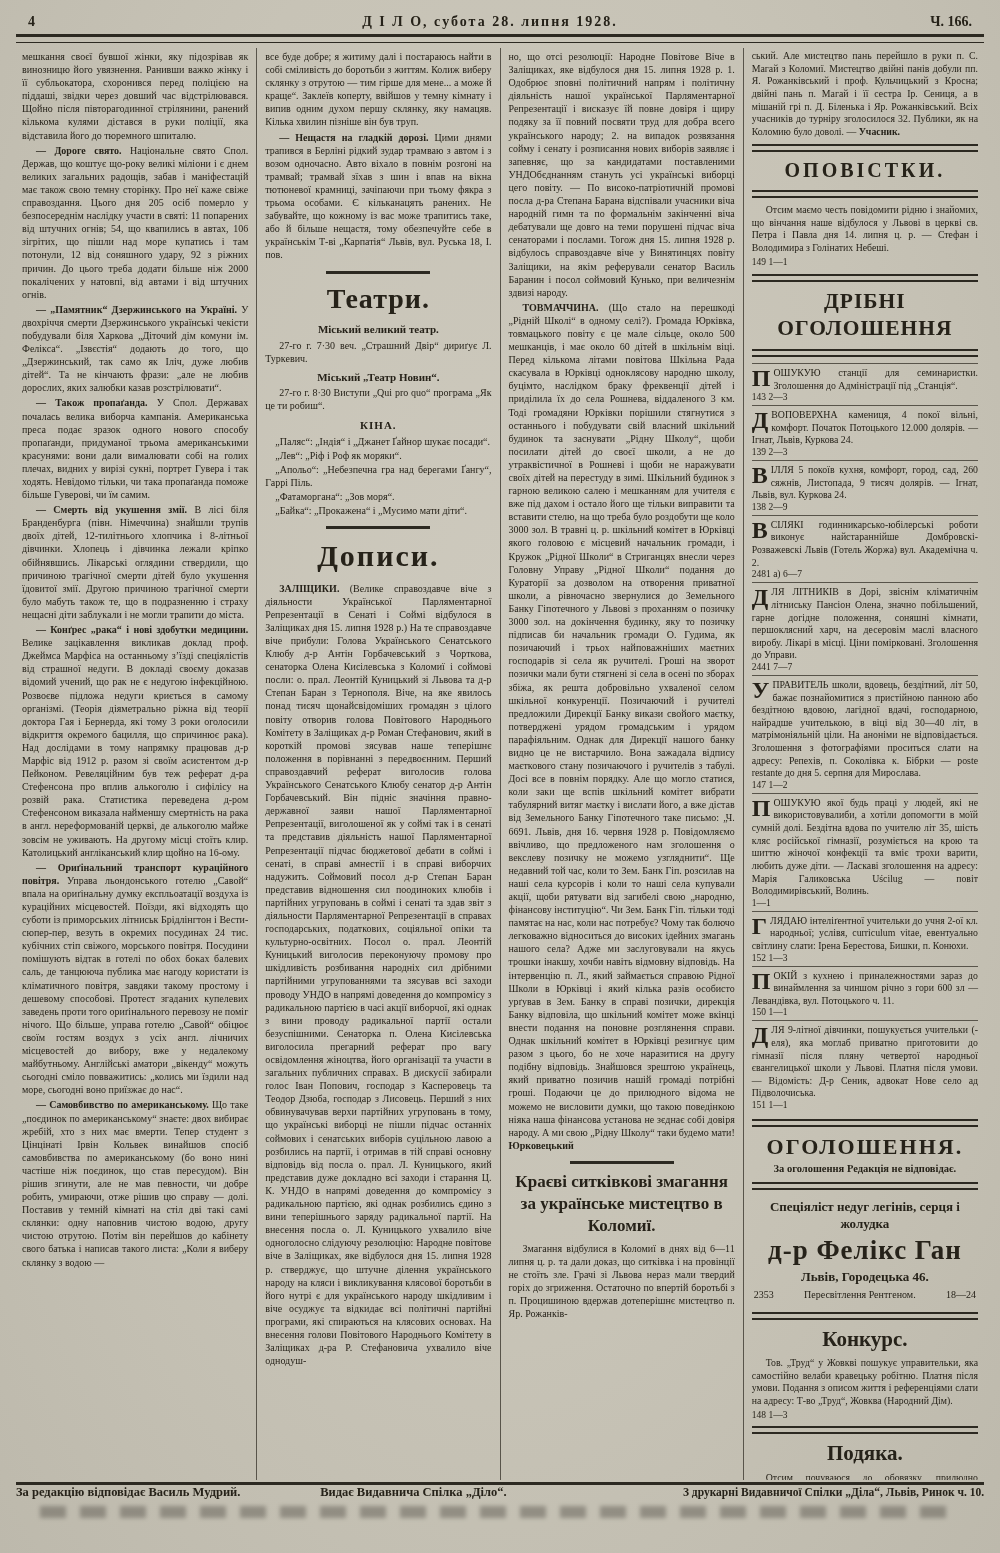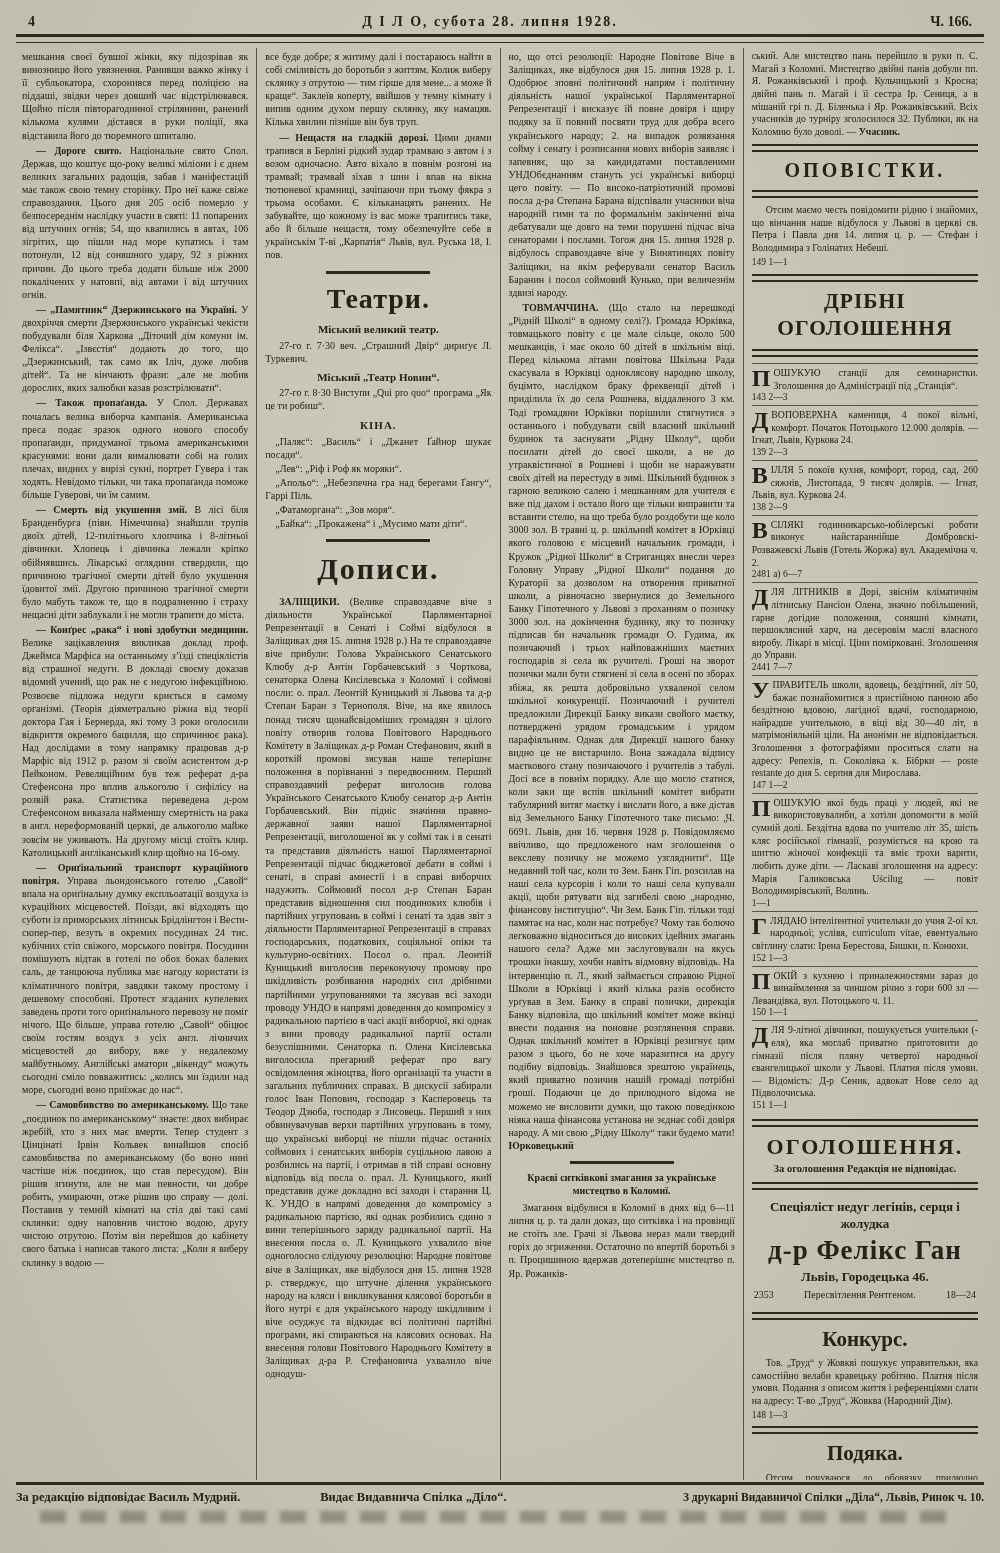--- a/index.html
+++ b/index.html
@@ -28,39 +28,39 @@
   .lead{font-weight:bold;}
   .sign{font-weight:bold;}
   
   .bar{width:104px;height:3px;background:#2c2921;margin:9px auto 7px auto;}
   .dbl{height:4px;border-top:2px solid #2c2921;border-bottom:2px solid #2c2921;margin:6px 0;}
   h2.sec{font-size:28px;text-align:center;margin:2px 0 5px 0;letter-spacing:1px;}
   h2.sec-big{font-size:30px;text-align:center;margin:0 0 6px 0;letter-spacing:2px;}
   h3.venue{font-size:11px;text-align:center;margin:5px 0 2px 0;}
   h3.kina{font-size:11px;text-align:center;margin:6px 0 2px 0;letter-spacing:1px;}
   .kina-line{margin:0 0 1px 0;text-indent:10px;}
-  h3.sport-sub{font-size:10px;text-align:center;margin:2px 0 4px 0;}
+  h3.sport-sub{font-size:17px;text-align:center;margin:2px 0 4px 0;}
   
   .col-ads{font-size:9.8px;line-height:1.29;}
   h2.opo{font-size:20px;text-align:center;letter-spacing:3px;margin:2px 0;}
   h2.dribni{font-size:21.5px;text-align:center;letter-spacing:1px;margin:2px 0;}
   .ad{border-top:1px solid #58544a;padding:3px 0 2px 0;}
   .ad:first-of-type{border-top:none;}
   .dropcap{float:left;font-size:24px;line-height:0.8;font-weight:bold;padding:2px 3px 0 0;}
   .adref{text-align:left;font-size:9.5px;line-height:1.15;margin-top:0;}
   h2.oho{font-size:22px;text-align:center;letter-spacing:2px;margin:3px 0 1px 0;}
   .oho-note{text-align:center;font-weight:bold;font-size:10.5px;margin:0 0 2px 0;}
   .doc{text-align:center;padding:3px 0 4px 0;}
   .doc .spec{font-weight:bold;font-size:13px;}
   .doc .nm{font-size:27px;font-weight:bold;letter-spacing:1px;margin:1px 0;}
   .doc .addr{font-weight:bold;font-size:13px;}
   .doc .xrow{display:flex;justify-content:space-between;font-size:10px;margin-top:3px;padding:0 2px;}
   h2.small-sec{font-size:21px;text-align:center;margin:3px 0 4px 0;}
   
-  .ftr{margin:2px 16px 0 16px;border-top:3px solid #2c2921;display:flex;align-items:baseline;padding-top:5px;font-weight:bold;font-size:12.5px;}
+  .ftr{margin:2px 16px 0 16px;border-top:3px solid #2c2921;display:flex;align-items:baseline;font-weight:bold;font-size:12.5px;}
   .ftr .fl{flex:1.1;}
   .ftr .fc{flex:1;text-align:left;}
   .ftr .fr{flex:1.4;text-align:right;font-size:11.5px;}
   .ghost{height:12px;margin:6px 40px 0 40px;opacity:.45;filter:blur(2px);
     background:repeating-linear-gradient(90deg,#56524a 0 26px,transparent 26px 40px);}
 </style>
 </head>
 <body>
 
 <div class="page">
@@ -89,21 +89,21 @@
       <p class="it cont">все буде добре; я житиму далі і постараюсь найти в собі сміливість до боротьби з життям. Колиж виберу склянку з отрутою — тим гірше для мене... а може й краще“. Заклеїв коперту, ввійшов у темну кімнату і випив одним духом першу склянку, яку намацяв. Кілька хвилин пізніше він був труп.</p>
       <p class="it"><span class="lead">— Нещастя на гладкій дорозі.</span> <span>Цими днями трапився в Берліні рідкий зудар трамваю з автом і з возом одночасно. Авто віхало в повнім розгоні на трамвай; трамвай зїхав з шин і впав на вікна тютюневої крамниці, зачіпаючи при тьому фякра з трьома особами. Є кільканацять ранених. Не забувайте, що кожному із вас може трапитись таке, або й більше нещастя, тому обезпечуйте себе в українськім Т-ві „Карпатія“ Львів, вул. Руська 18, І. пов.</span></p>
 
       <div class="bar"></div>
       <h2 class="sec">Театри.</h2>
       <h3 class="venue">Міський великий театр.</h3>
       <p class="it">27-го г. 7·30 веч. „Страшний Двір“ дириґує Л. Туркевич.</p>
       <h3 class="venue">Міський „Театр Новин“.</h3>
       <p class="it">27-го г. 8·30 Виступи „Qui pro quo“ програма „Як це ти робиш“.</p>
       <h3 class="kina">КІНА.</h3>
-      <p class="kina-line">„Паляс“: „Василь“ і „Джанет Ґайнор шукає посади“.</p>
+      <p class="kina-line">„Паляс“: „Індія“ і „Джанет Ґайнор шукає посади“.</p>
       <p class="kina-line">„Лев“: „Ріф і Роф як моряки“.</p>
       <p class="kina-line">„Апольо“: „Небезпечна гра над берегами Ґангу“, Гаррі Піль.</p>
       <p class="kina-line">„Фатаморгана“: „Зов моря“.</p>
       <p class="kina-line">„Байка“: „Прокажена“ і „Мусимо мати діти“.</p>
 
       <div class="bar"></div>
       <h2 class="sec-big">Дописи.</h2>
       <p class="it"><span class="lead">ЗАЛІЩИКИ.</span> <span>(Велике справоздавче віче з діяльности Української Парляментарної Репрезентації в Сенаті і Соймі відбулося в Заліщиках дня 15. липня 1928 р.) На те справоздавче віче прибули: Голова Українського Сенатського Клюбу д-р Антін Горбачевський з Чорткова, сенаторка Олена Кисілевська з Коломиї і соймові посли: о. прал. Леонтій Куницький зі Львова та д-р Степан Баран з Тернополя. Віче, на яке явилось понад тисяч щонайсвідоміших громадян з цілого повіту отворив голова Повітового Народнього Комітету в Заліщиках д-р Роман Стефанович, який в короткій промові зясував наше теперішнє положення в порівнанні з передвоєнним. Перший справоздавчий реферат виголосив голова Українського Сенатського Клюбу сенатор д-р Антін Горбачевський. Він підніс значіння правно-державної заяви нашої Парляментарної Репрезентації, виголошеної як у соймі так і в сенаті та представив діяльність нашої Парляментарної Репрезентації підчас бюджетової дебати в соймі і сенаті, в справі амнестії і в справі виборчих надужить. Соймовий посол д-р Степан Баран представив відношення сил поодиноких клюбів і партійних угруповань в соймі і сенаті та здав звіт з діяльности Парляментарної Репрезентації в справах господарських, податкових, соціяльної опіки та культурно-освітних. Посол о. прал. Леонтій Куницький виголосив переконуючу промову про шкідливість розбивання народніх сил дрібними партійними угрупованнями та зясував всі заходи проводу УНДО в напрямі доведення до компромісу з радикальною партією в часі акції виборчої, які однак з вини проводу радикальної партії остали безуспішними. Сенаторка п. Олена Кисілевська виголосила прегарний реферат про вагу освідомлення жіноцтва, його організації та участи в загальних публичних справах. В дискусії забирали голос Іван Попович, господар з Касперовець та Теодор Дзюба, господар з Лисовець. Перший з них обвинувачував верхи партійних угруповань в тому, що українські виборці не пішли підчас останніх соймових і сенатських виборів суцільною лавою а розбились на партії, і отримав в тій справі основну відповідь від посла о. прал. Л. Куницького, який представив дуже докладно всі заходи і старання Ц. К. УНДО в напрямі доведення до компромісу з радикальною партією, які однак розбились єдино з вини теперішнього заряду радикальної партії. На внесення посла о. Л. Куницького ухвалило віче одноголосно слідуючу резолюцію: Народне повітове віче в Заліщиках, яке відбулося дня 15. липня 1928 р. стверджує, що штучне ділення українського народу на кляси і викликування клясової боротьби в його нутрі є для українського народу шкідливим і віче осуджує та відкидає всі політичні партійні програми, які спираються на клясових основах. На внесення голови Повітового Народнього Комітету в Заліщиках д-ра Р. Стефановича ухвалило віче однодуш-</span></p>
     </div>
 

